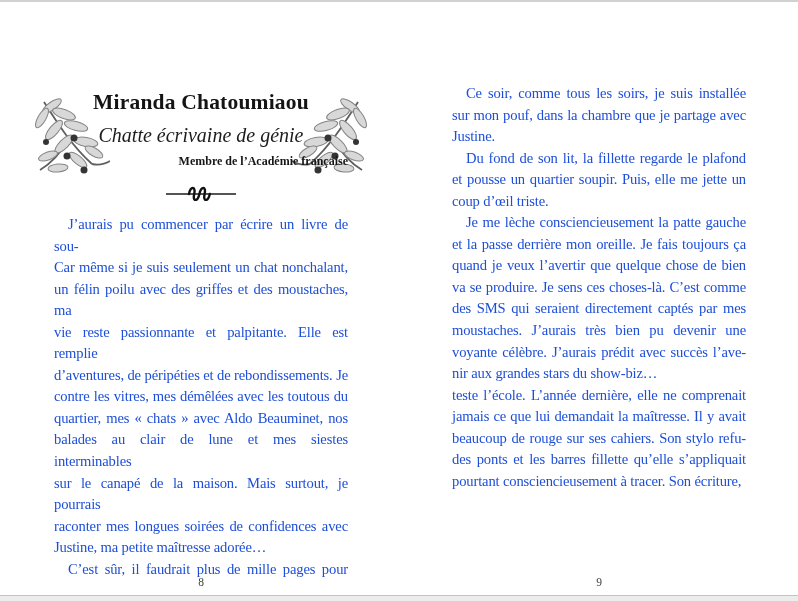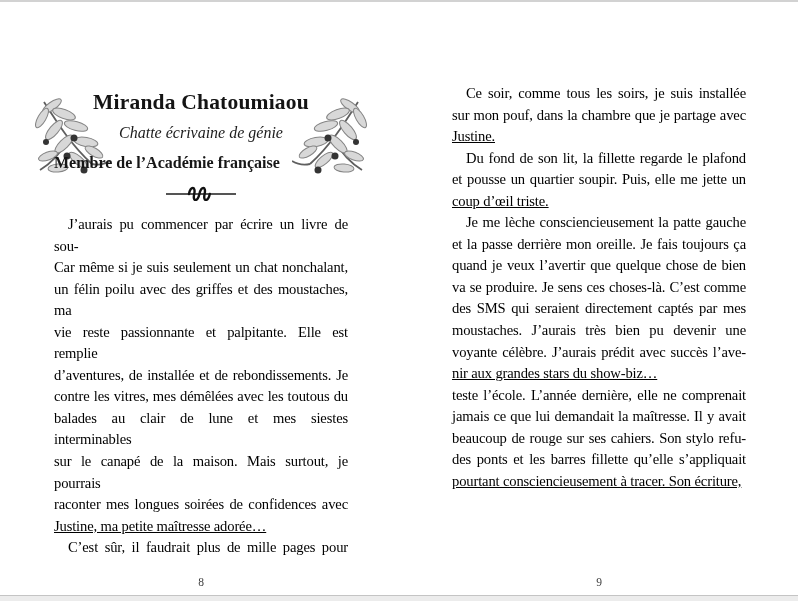--- a/index.html
+++ b/index.html
@@ -13,35 +13,35 @@
   .edge-bottom{position:absolute;bottom:0;left:0;width:798px;height:6px;background:#ececec;border-top:1px solid #c4c4c4;box-sizing:border-box;}
 
   .page{position:absolute;top:16px;height:601px;}
   .page-left{left:54px;width:294px;}
   .page-right{left:452px;width:294px;}
 
   
   .author-name{position:absolute;top:74px;left:0;width:100%;text-align:center;
     font-size:21.5px;font-weight:bold;letter-spacing:.2px;color:#141414;}
   .author-role{position:absolute;top:108px;left:0;width:100%;text-align:center;
-    font-size:16px;font-style:italic;color:#1c1c1c;}
-  .author-title{position:absolute;top:138px;left:0;width:100%;text-align:left;
-    font-size:16px;font-weight:bold;color:#161616;}
+    font-size:20px;font-style:italic;color:#1c1c1c;}
+  .author-title{position:absolute;top:138px;left:0;width:100%;text-align:right;
+    font-size:12px;font-weight:bold;color:#161616;}
   .branch{position:absolute;top:82px;width:76px;height:88px;}
   .branch-left{left:-20px;}
   .branch-right{right:-20px;transform:scaleX(-1);}
   .divider-wrap{position:absolute;top:169px;left:0;width:100%;display:flex;justify-content:center;}
 
   
   .body-text{position:absolute;left:0;width:294px;
-    font-size:14.6px;line-height:21.55px;letter-spacing:-0.15px;color:#000000;}
+    font-size:14.6px;line-height:21.55px;letter-spacing:-0.15px;color:#1d4ed8;}
   .body-left{top:198px;}
   .body-right{top:67px;}
   .line{text-align:justify;text-align-last:justify;}
-  .line.para-last{text-align-last:left;text-decoration:underline;}
+  .line.para-last{text-align-last:left;}
   .line.para-first{text-indent:14px;}
 
   .page-number{position:absolute;top:560px;left:0;width:100%;text-align:center;
     font-size:11.5px;color:#3d3d3d;}
 </style>
 </head>
 <body>
 
 <div class="edge-top"></div>
 
@@ -117,22 +117,23 @@
       </svg>
     </span>
   </div>
 
   <div class="body-text body-left" id="left-body">
       <div class="paragraph">
         <div class="line para-first">J’aurais pu commencer par écrire un livre de sou-</div>
         <div class="line">Car même si je suis seulement un chat nonchalant,</div>
         <div class="line">un félin poilu avec des griffes et des moustaches, ma</div>
         <div class="line">vie reste passionnante et palpitante. Elle est remplie</div>
-        <div class="line">d’aventures, de installée et de rebondissements. Je</div>
+        <div class="line">d’aventures, de péripéties et de rebondissements. Je</div>
         <div class="line">contre les vitres, mes démêlées avec les toutous du</div>
+        <div class="line">quartier, mes « chats » avec Aldo Beauminet, nos</div>
         <div class="line">balades au clair de lune et mes siestes interminables</div>
         <div class="line">sur le canapé de la maison. Mais surtout, je pourrais</div>
         <div class="line">raconter mes longues soirées de confidences avec</div>
         <div class="line para-last">Justine, ma petite maîtresse adorée…</div>
       </div>
       <div class="paragraph">
         <div class="line para-first">C’est sûr, il faudrait plus de mille pages pour</div>
       </div>
     </div>
 

